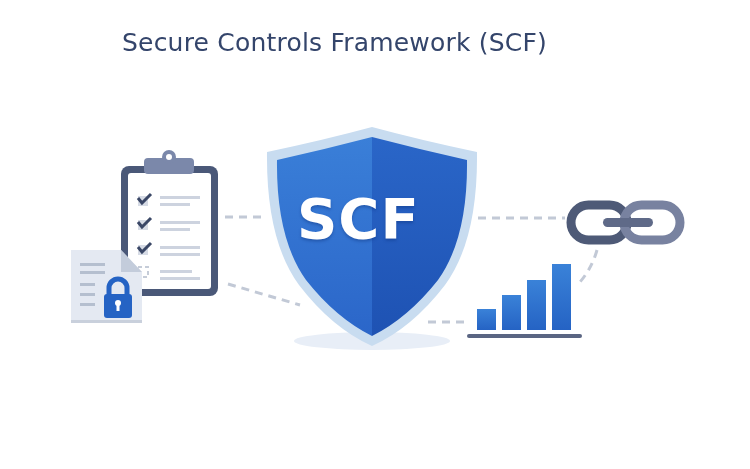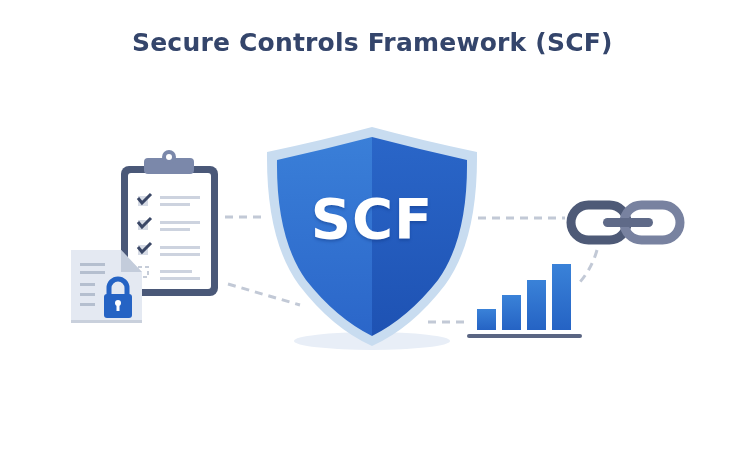--- a/index.html
+++ b/index.html
@@ -1,26 +1,26 @@
 <!DOCTYPE html>
 <html><head>
   <meta charset="utf-8">
   <style>
     html, body { margin: 0; padding: 0; }
     body {
       width: 750px; height: 469px; background: #ffffff; position: relative; overflow: hidden;
       font-family: "DejaVu Sans", sans-serif;
     }
     .title {
-      position: absolute; left: 132px; top: 28px; font-size: 25px; font-weight: bold;
+      position: absolute; left: 122px; top: 28px; font-size: 25px; font-weight: normal;
       color: #34456b; letter-spacing: 0.2px; white-space: nowrap;
     }
     svg.canvas { position: absolute; left: 0; top: 0; }
     .shield-label {
-      position: absolute; left: 297px; top: 186px; width: 150px; text-align: center;
+      position: absolute; left: 297px; top: 186px; width: 150px; text-align: left;
       font-family: "DejaVu Sans", sans-serif; font-weight: bold; font-size: 56px; color: #ffffff;
       letter-spacing: 1px; text-shadow: 0 2px 3px rgba(10,40,110,0.35);
     }
   </style>
 </head>
 <body>
 
 <div class="title">Secure Controls Framework (SCF)</div>
 
 <svg class="canvas" width="750" height="469" viewBox="0 0 750 469" xmlns="http://www.w3.org/2000/svg">

